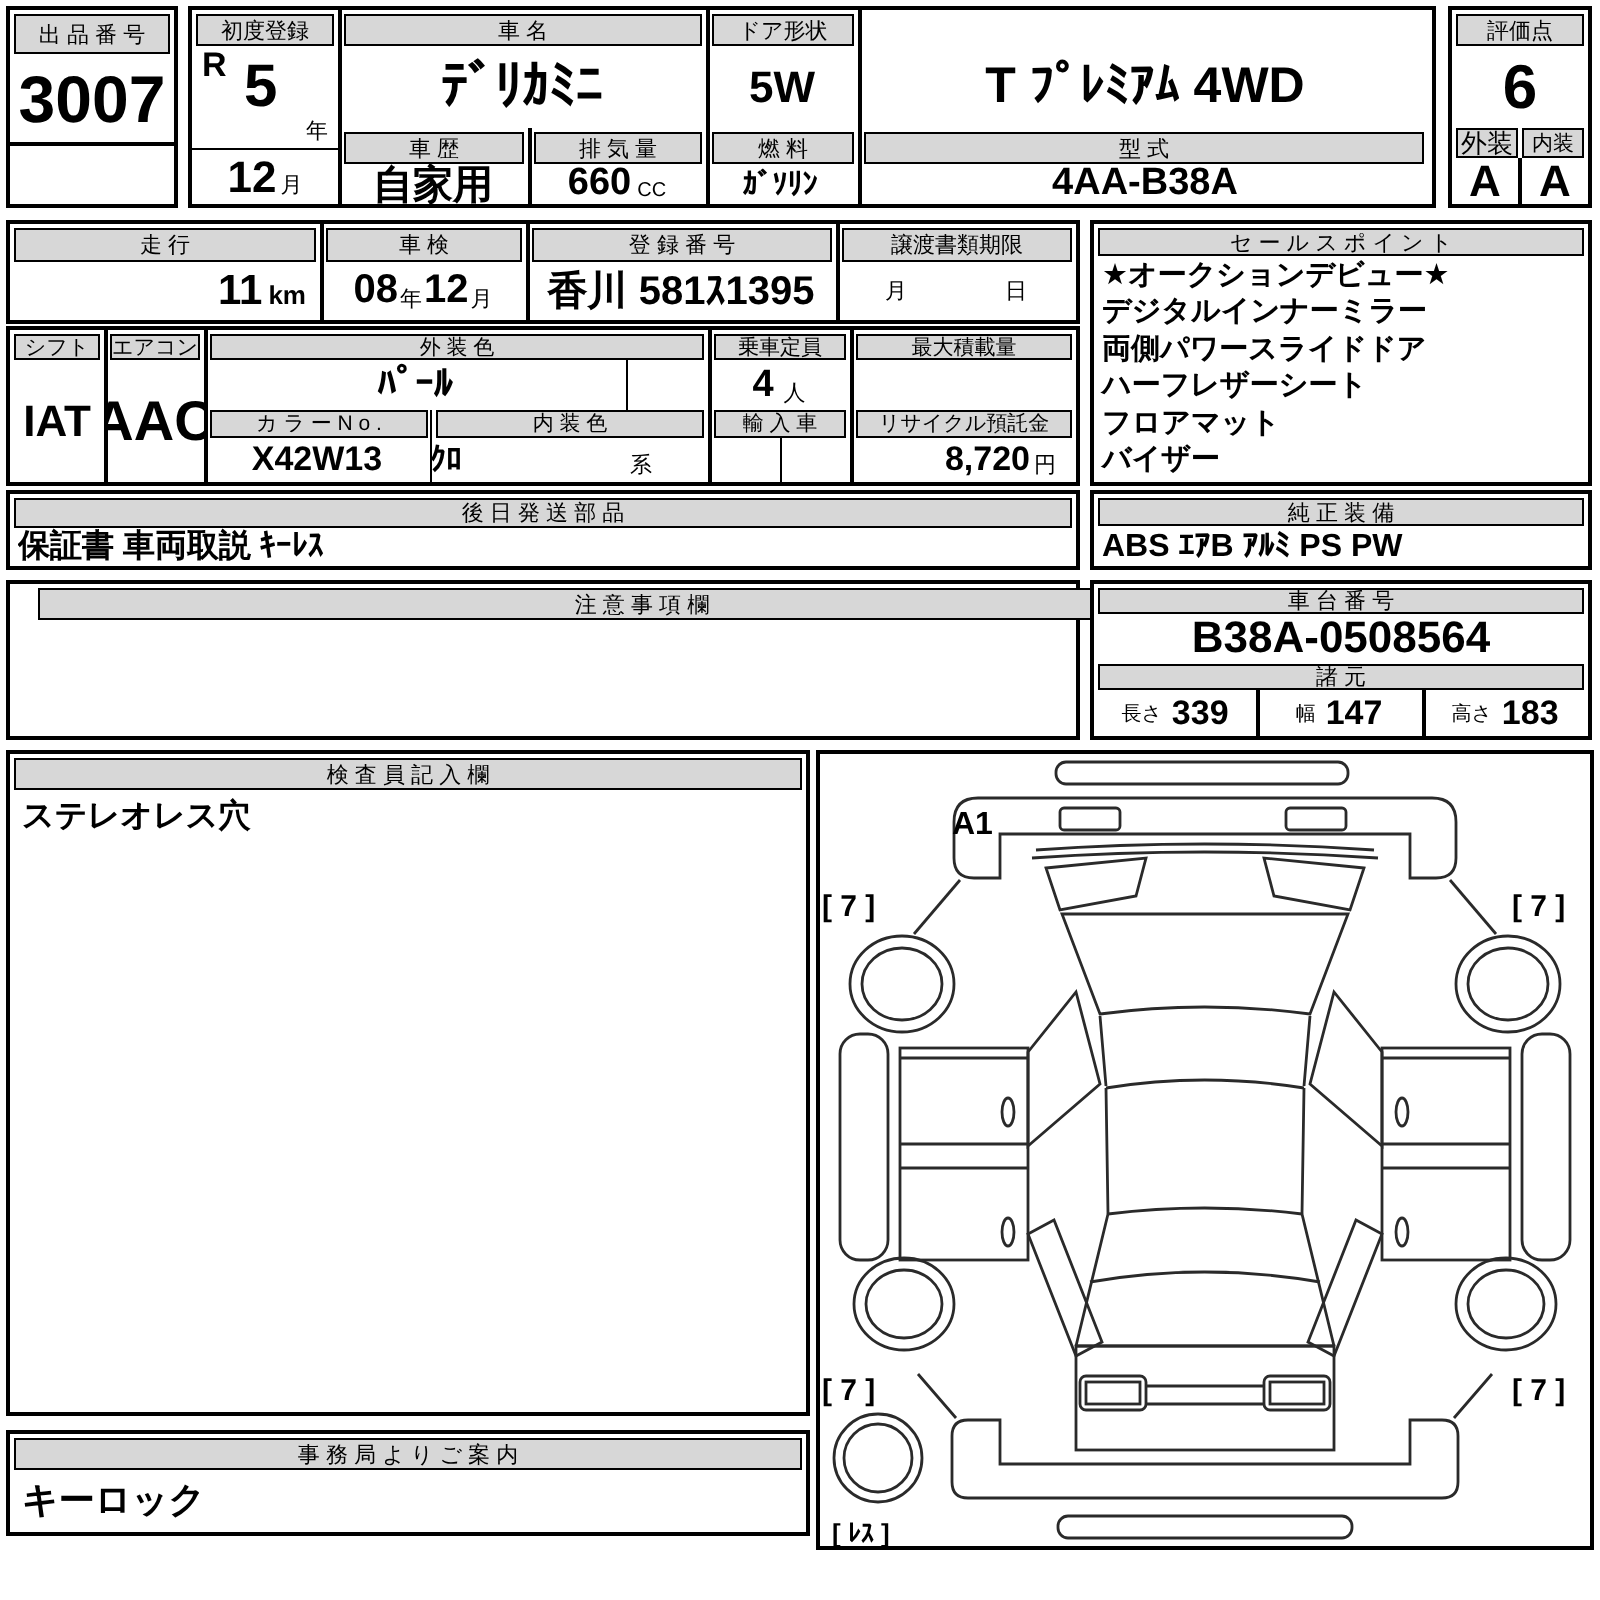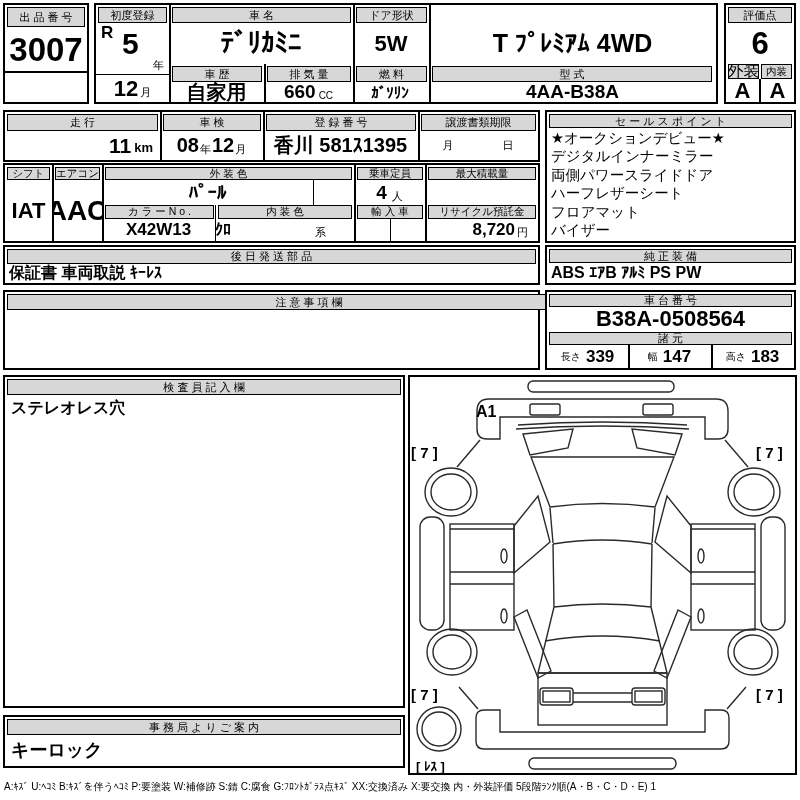--- a/index.html
+++ b/index.html
@@ -9,21 +9,21 @@
   .cell{position:absolute;box-sizing:border-box;display:flex;align-items:center;justify-content:center;
         overflow:hidden;white-space:nowrap;}
   .gh{position:absolute;box-sizing:border-box;background:#d7d7d7;border:1px solid #000;
       display:flex;align-items:center;justify-content:center;font-size:11px;white-space:nowrap;overflow:hidden;}
   .vl{position:absolute;width:2px;background:#000;}
   .hl{position:absolute;height:2px;background:#000;}
   .b{font-weight:bold;}
   .sm{font-size:11px;font-weight:normal;}
   .left{justify-content:flex-start;}
   .right{justify-content:flex-end;}
-  .sp-list div{font-size:14.5px;font-weight:normal;line-height:18.4px;white-space:nowrap;}
+  .sp-list div{font-size:14.5px;font-weight:bold;line-height:18.4px;white-space:nowrap;}
   svg text{font-family:"Liberation Sans","DejaVu Sans",sans-serif;}
   .legend{position:absolute;font-size:10px;white-space:nowrap;}
 </style>
 </head>
 <body>
 
 <div class="sheet">
 
   <div class="box" style="left:3px;top:3px;width:86px;height:101px">
     <div class="gh" style="left:2px;top:2px;width:78px;height:20px">出 品 番 号</div>
@@ -66,21 +66,21 @@
       <span class="b" style="font-size:19px">660</span>
       <span style="font-size:10px;margin:6px 0 0 3px">CC</span>
     </div>
     <div class="cell b" style="left:256px;top:77px;width:76px;height:20px;font-size:15px">ｶﾞｿﾘﾝ</div>
     <div class="cell b" style="left:333px;top:77px;width:287px;height:20px;font-size:19px">4AA-B38A</div>
   </div>
 
   <div class="box" style="left:724px;top:3px;width:72px;height:101px">
     <div class="gh" style="left:2px;top:2px;width:64px;height:16px">評価点</div>
     <div class="cell b" style="left:0;top:18px;width:68px;height:41px;font-size:31px">6</div>
-    <div class="gh" style="left:2px;top:59px;width:31px;height:15px;font-size:16px">外装</div>
+    <div class="gh" style="left:2px;top:59px;width:31px;height:15px;font-size:13px">外装</div>
     <div class="gh" style="left:35px;top:59px;width:31px;height:15px;font-size:10.5px">内装</div>
     <div class="vl" style="left:33px;top:74px;height:23px"></div>
     <div class="cell b" style="left:0;top:74px;width:33px;height:23px;font-size:22px">A</div>
     <div class="cell b" style="left:35px;top:74px;width:33px;height:23px;font-size:22px">A</div>
   </div>
 
   <div class="box" style="left:3px;top:110px;width:537px;height:52px">
     <div class="vl" style="left:155px;top:0;height:48px"></div>
     <div class="vl" style="left:258px;top:0;height:48px"></div>
     <div class="vl" style="left:413px;top:0;height:48px"></div>
@@ -144,21 +144,21 @@
       <span class="sm" style="margin:5px 0 0 2px">円</span>
     </div>
   </div>
 
   <div class="box" style="left:3px;top:245px;width:537px;height:40px">
     <div class="gh" style="left:2px;top:2px;width:529px;height:15px">後 日 発 送 部 品</div>
     <div class="cell left b" style="left:4px;top:17px;width:529px;height:19px;font-size:16px">保証書 車両取説 ｷｰﾚｽ</div>
   </div>
 
   <div class="box" style="left:3px;top:290px;width:537px;height:80px">
-    <div class="gh" style="left:2px;top:2px;width:604px;height:16px">注 意 事 項 欄</div>
+    <div class="gh" style="left:14px;top:2px;width:604px;height:16px">注 意 事 項 欄</div>
     <div class="cell left" style="left:4px;top:20px;width:529px;height:54px;font-size:14px"></div>
   </div>
 
   <div class="box" style="left:545px;top:110px;width:251px;height:133px">
     <div class="gh" style="left:2px;top:2px;width:243px;height:14px">セ ー ル ス ポ イ ン ト</div>
     <div class="sp-list" style="position:absolute;left:4px;top:17px;width:241px">
       <div>★オークションデビュー★</div>
       <div>デジタルインナーミラー</div>
       <div>両側パワースライドドア</div>
       <div>ハーフレザーシート</div>
@@ -269,15 +269,14 @@
 
       <text x="66" y="40" font-size="16" font-weight="bold" fill="#000" stroke="none">A1</text>
       <text x="1" y="81" font-size="15" font-weight="bold" fill="#000" stroke="none">[ 7 ]</text>
       <text x="346" y="81" font-size="15" font-weight="bold" fill="#000" stroke="none">[ 7 ]</text>
       <text x="1" y="323" font-size="15" font-weight="bold" fill="#000" stroke="none">[ 7 ]</text>
       <text x="346" y="323" font-size="15" font-weight="bold" fill="#000" stroke="none">[ 7 ]</text>
       <text x="6" y="394" font-size="13" font-weight="bold" fill="#000" stroke="none">[ ﾚｽ ]</text>
     </svg>
   </div>
 
-  <div class="legend" style="left:4px;top:780px;width:792px">A:ｷｽﾞ U:ﾍｺﾐ B:ｷｽﾞを伴うﾍｺﾐ P:要塗装 W:補修跡 S:錆 C:腐食 G:ﾌﾛﾝﾄｶﾞﾗｽ点ｷｽﾞ XX:交換済み X:要交換  内・外装評価 5段階ﾗﾝｸ順(A・B・C・D・E) 1</div>
 
 </div>
 
 </body></html>

